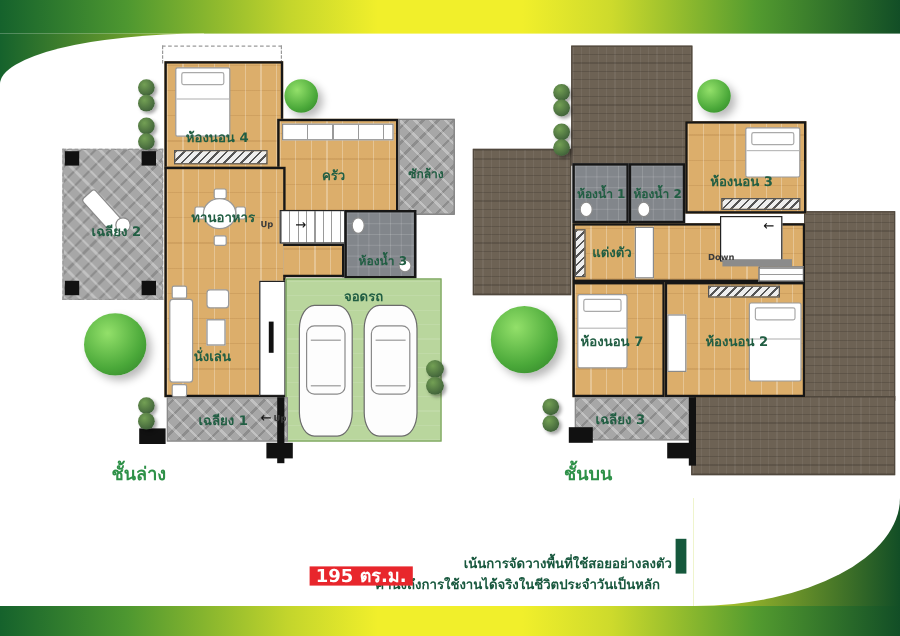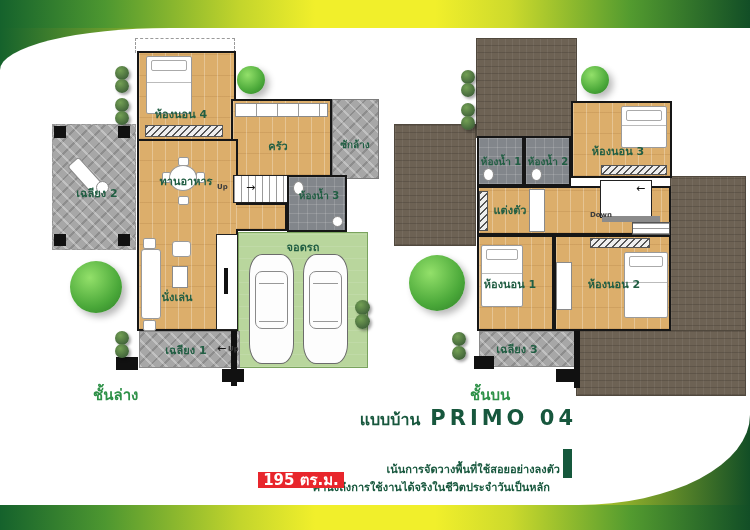--- a/index.html
+++ b/index.html
@@ -136,21 +136,21 @@
   <div class="abs tree" style="left:70px;top:261px;width:52px;height:52px;"></div>
   <div class="abs tree" style="left:237px;top:66px;width:28px;height:28px;"></div>
   <div class="abs shrub" style="left:355px;top:300px;width:15px;height:15px;"></div>
   <div class="abs shrub" style="left:355px;top:314px;width:15px;height:15px;"></div>
 
   <span class="abs label" style="left:181px;top:105px;">ห้องนอน 4</span>
   <span class="abs label" style="left:278px;top:137px;">ครัว</span>
   <span class="abs label label-sm" style="left:355px;top:137px;">ซักล้าง</span>
   <span class="abs label" style="left:186px;top:172px;">ทานอาหาร</span>
   <span class="abs label" style="left:97px;top:184px;">เฉลียง 2</span>
-  <span class="abs label label-sm" style="left:319px;top:188px;">ห้องน้ำ 3</span>
+  <span class="abs label label-sm" style="left:319px;top:210px;">ห้องน้ำ 3</span>
   <span class="abs label" style="left:303px;top:238px;">จอดรถ</span>
   <span class="abs label" style="left:177px;top:288px;">นั่งเล่น</span>
   <span class="abs label" style="left:186px;top:341px;">เฉลียง 1</span>
   <span class="abs floor-label" style="left:93px;top:383px;font-family:Liberation Serif, serif;">ชั้นล่าง</span>
 
   <div class="abs roof" style="left:476px;top:38px;width:101px;height:100px;"></div>
   <div class="abs roof" style="left:394px;top:124px;width:82px;height:122px;"></div>
   <div class="abs roof" style="left:670px;top:176px;width:76px;height:158px;"></div>
   <div class="abs roof" style="left:576px;top:330px;width:170px;height:66px;"></div>
 
@@ -190,26 +190,23 @@
   <div class="abs shrub" style="left:461px;top:116px;width:14px;height:14px;"></div>
   <div class="abs tree" style="left:581px;top:66px;width:28px;height:28px;"></div>
   <div class="abs tree" style="left:409px;top:255px;width:56px;height:56px;"></div>
   <div class="abs shrub" style="left:452px;top:332px;width:14px;height:14px;"></div>
   <div class="abs shrub" style="left:452px;top:346px;width:14px;height:14px;"></div>
 
   <span class="abs label label-sm" style="left:501px;top:154px;">ห้องน้ำ 1</span>
   <span class="abs label label-sm" style="left:548px;top:154px;">ห้องน้ำ 2</span>
   <span class="abs label" style="left:618px;top:142px;">ห้องนอน 3</span>
   <span class="abs label" style="left:510px;top:201px;">แต่งตัว</span>
-  <span class="abs label" style="left:510px;top:275px;">ห้องนอน 1</span>
+  <span class="abs label" style="left:510px;top:275px;">ห้องนอน 7</span>
   <span class="abs label" style="left:614px;top:275px;">ห้องนอน 2</span>
   <span class="abs label" style="left:517px;top:340px;">เฉลียง 3</span>
   <span class="abs floor-label" style="left:470px;top:383px;">ชั้นบน</span>
 
-  <div class="abs info-title" style="right:173px;top:406px;">
-    <span>แบบบ้าน</span><span class="model">PRIMO 04</span>
-  </div>
   <div class="abs gbar" style="left:563px;top:449px;width:9px;height:29px;"></div>
   <div class="abs info-tag" style="right:190px;top:460px;">เน้นการจัดวางพื้นที่ใช้สอยอย่างลงตัว</div>
   <div class="abs info-tag" style="right:200px;top:478px;">คำนึงถึงการใช้งานได้จริงในชีวิตประจำวันเป็นหลัก</div>
   <div class="abs badge" style="left:258px;top:472px;width:86px;height:16px;">195 ตร.ม.</div>
 
 </div>
 
 </body></html>

